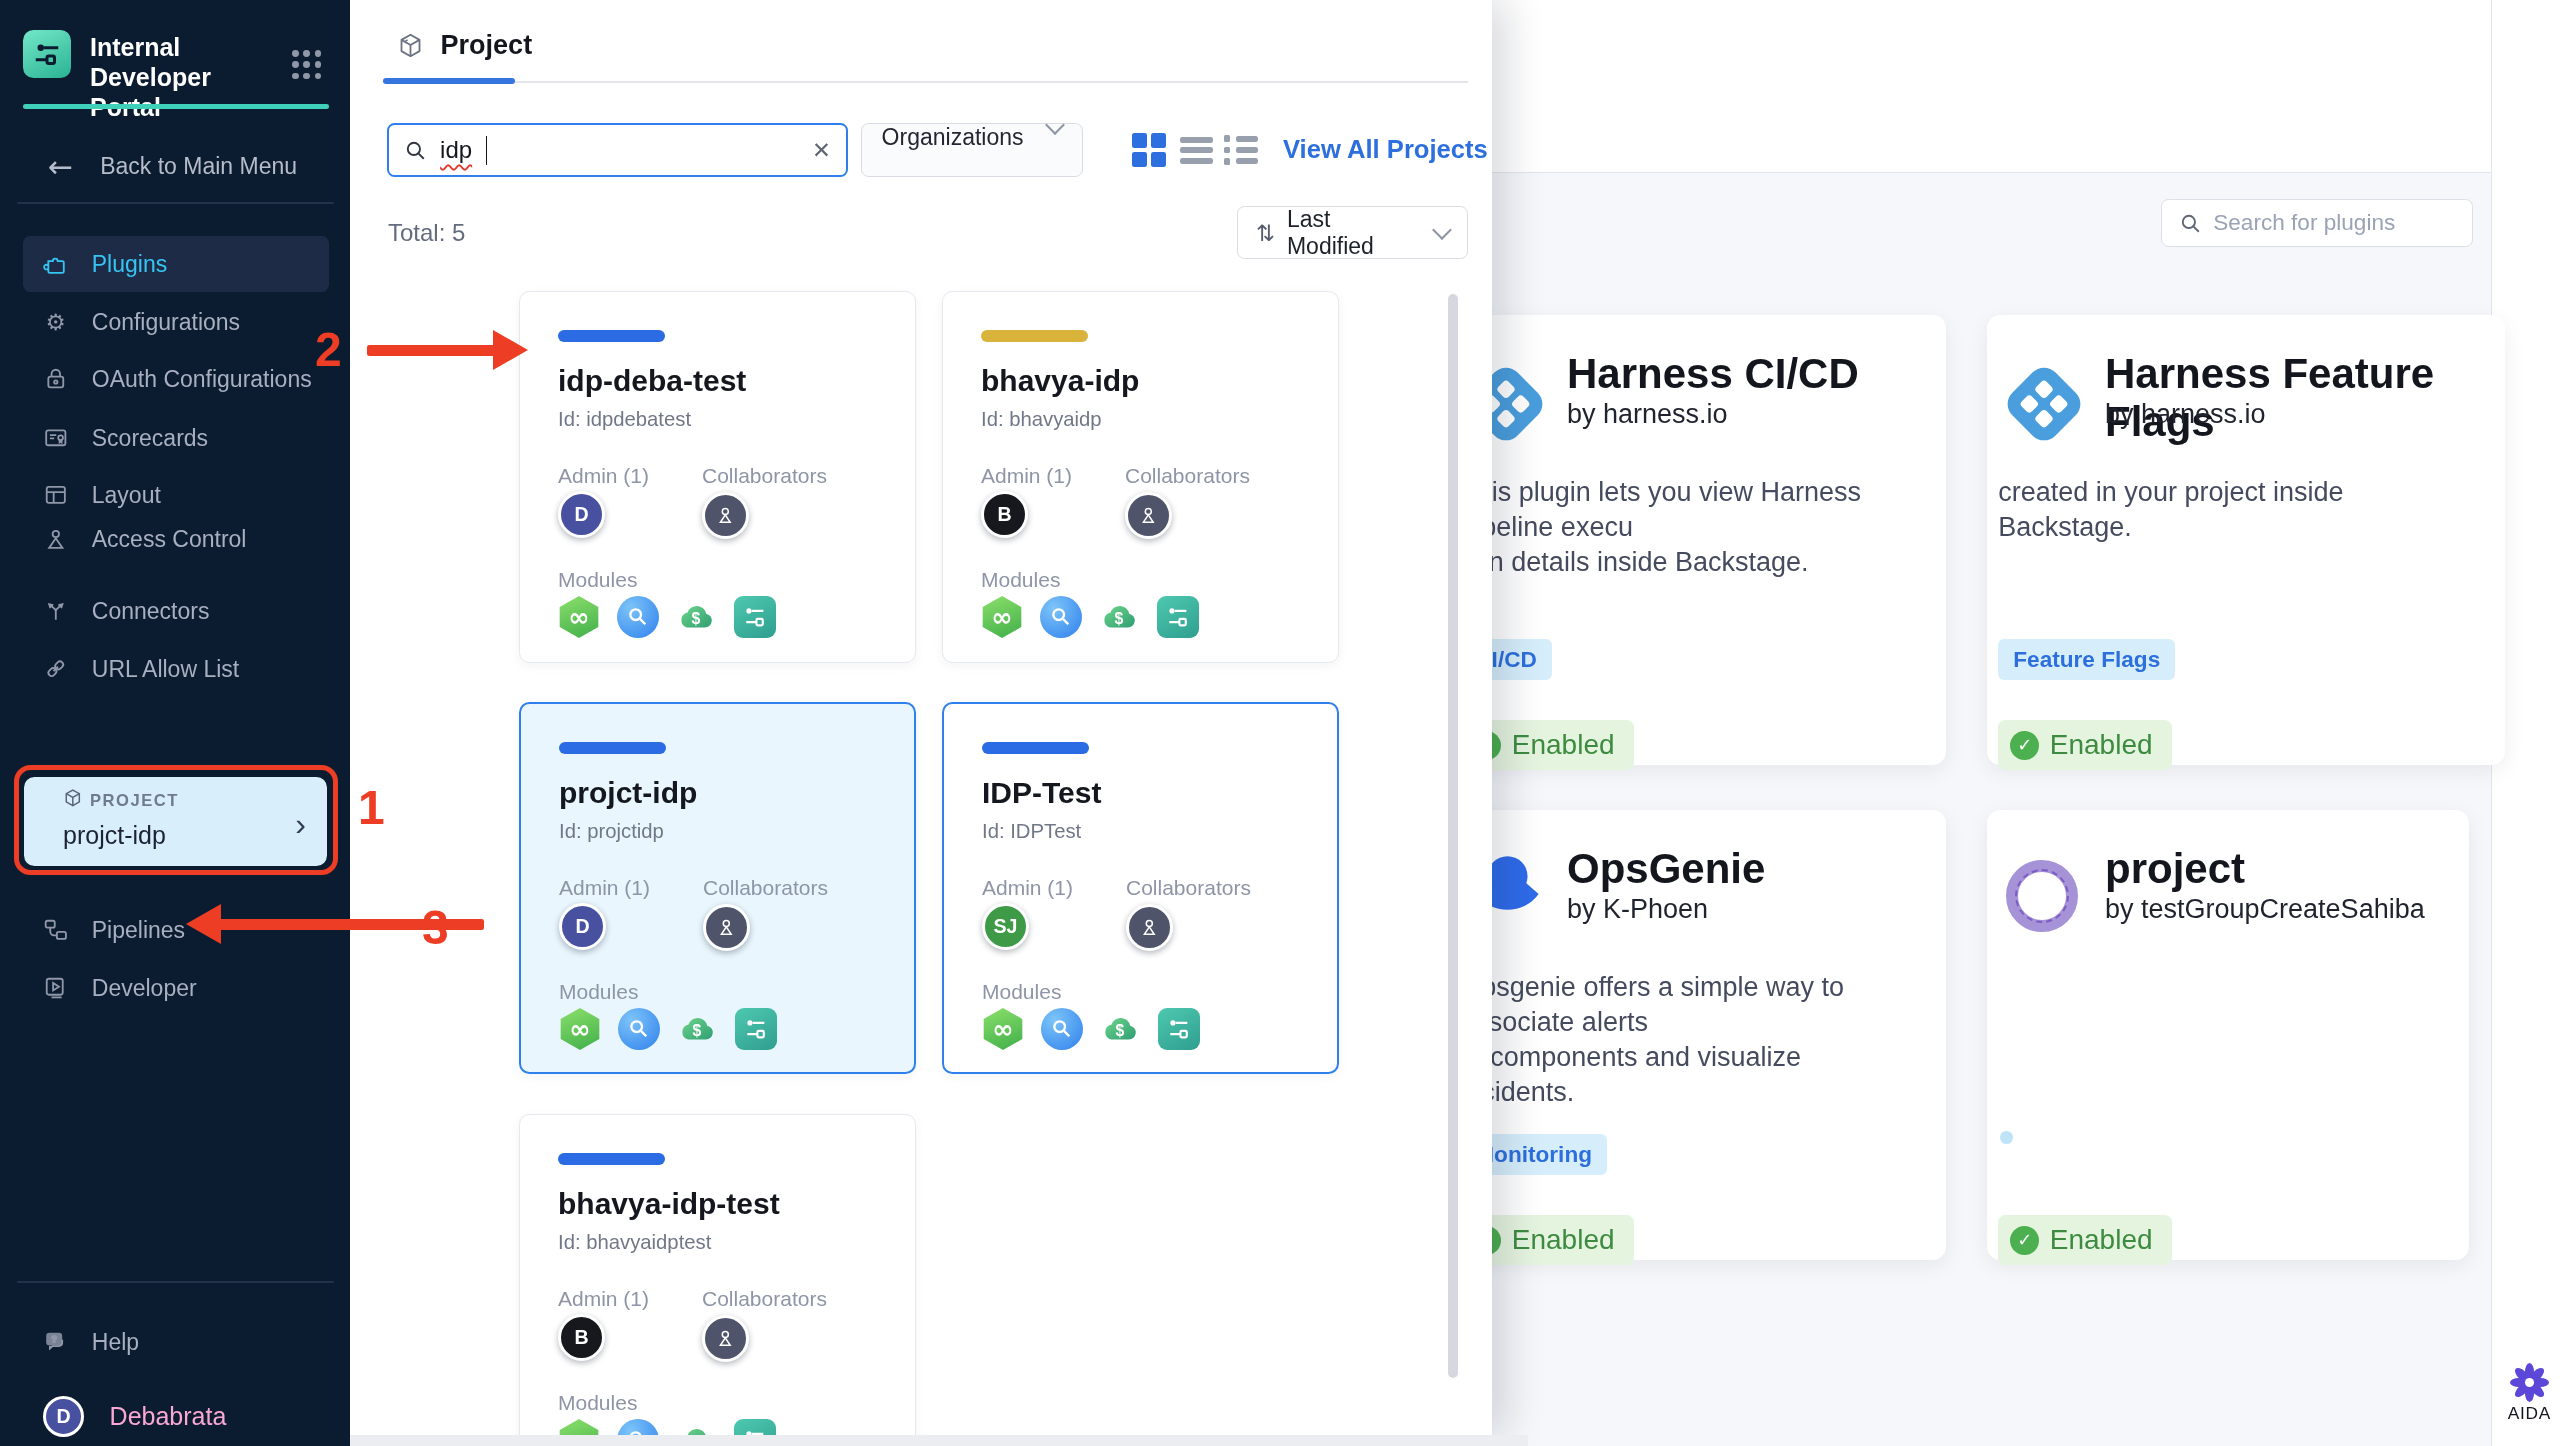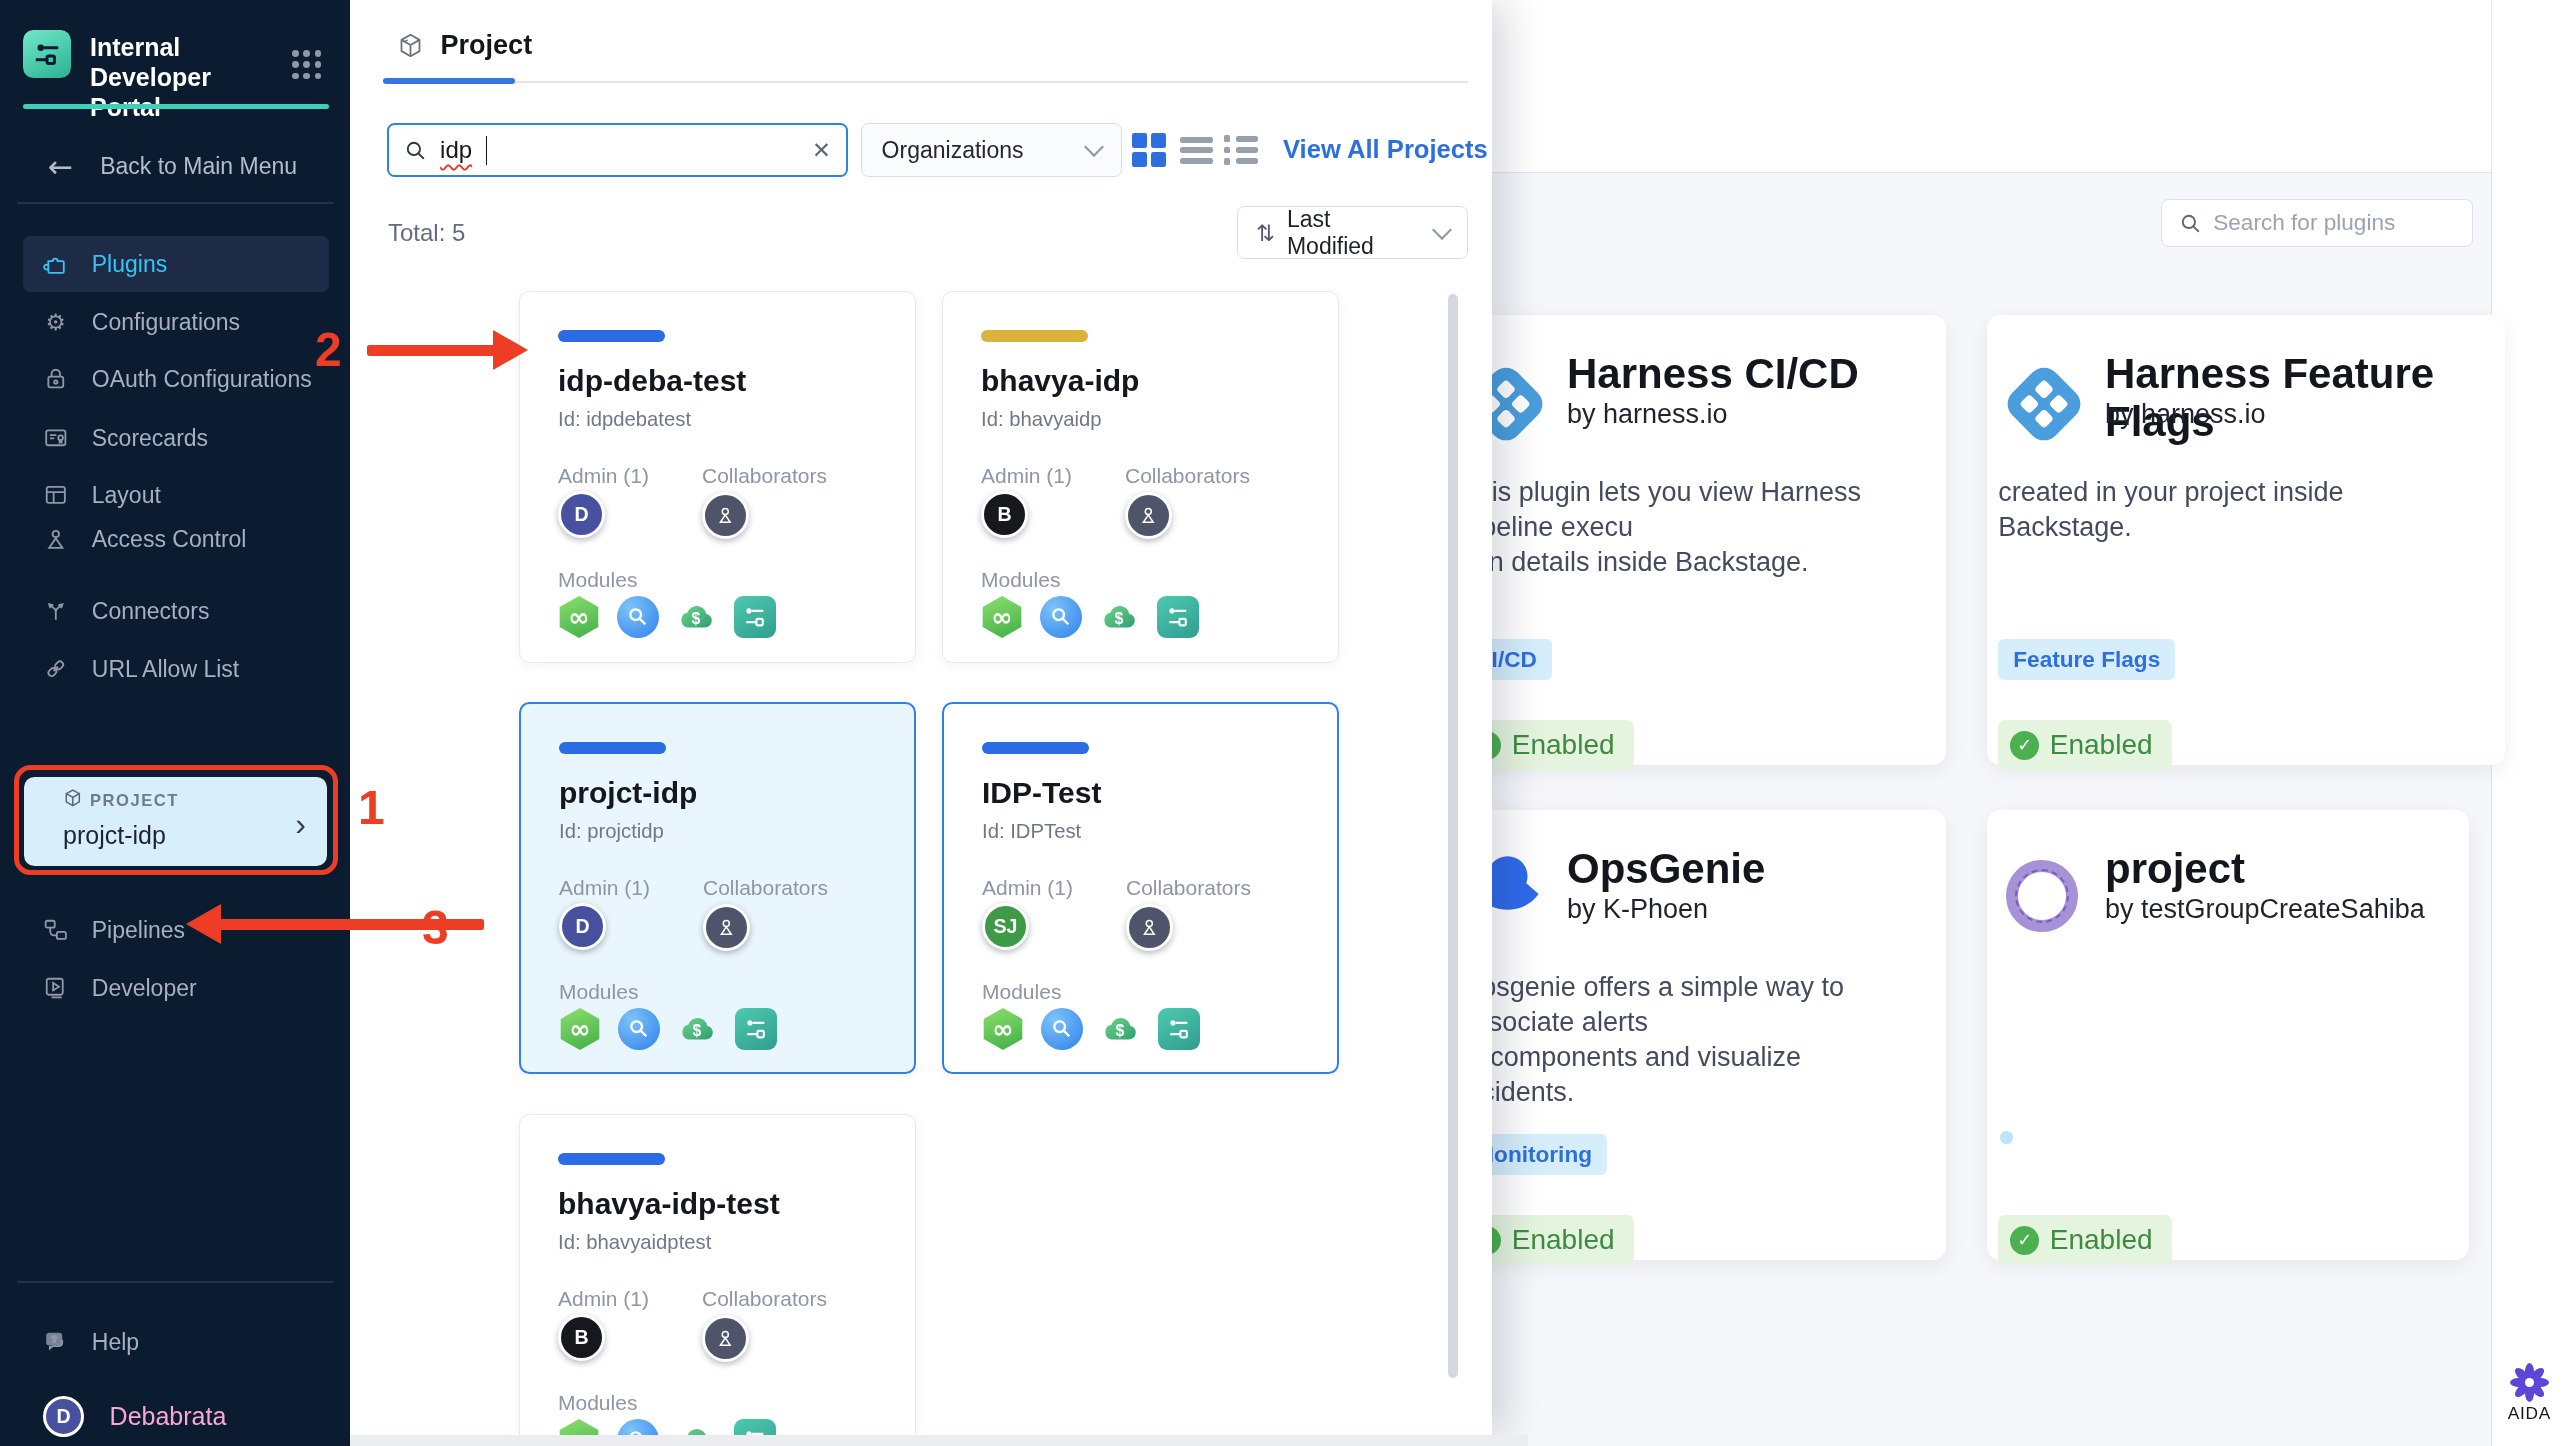--- a/index.html
+++ b/index.html
@@ -28,21 +28,21 @@
   
   .overlay{position:absolute;left:350px;top:0;width:1142px;height:1435px;background:#fff;box-shadow:13.5px 0 38px rgba(10,20,40,.16);}
   .tab{position:absolute;left:47px;top:30px;display:flex;align-items:center;gap:16.6px;color:#14161d;}
   .tab .tname{font-size:27px;font-weight:bold;}
   .tab-underline-gray{position:absolute;left:33px;top:81px;width:1085px;height:1.5px;background:#e3e5ea;}
   .tab-underline-blue{position:absolute;left:33px;top:78px;width:132px;height:6px;border-radius:3px;background:#3575e0;}
   .srch{position:absolute;left:37px;top:123px;width:461px;height:54px;border:2.3px solid #2f80ed;border-radius:7.5px;box-sizing:border-box;display:flex;align-items:center;padding:0 15px;gap:13.5px;background:#fff;}
   .srch .val{font-size:24px;color:#14161d;text-decoration:underline wavy #e5392b 1.5px;text-underline-offset:6px;}
   .caret{width:1.5px;height:29px;background:#14161d;}
   .clear-x{margin-left:auto;font-size:22.6px;color:#5f6672;}
-  .orgsel{position:absolute;left:511px;top:123px;width:261px;height:54px;border:1.5px solid #d9dce3;border-radius:7.5px;background:#fafbfc;box-sizing:border-box;display:flex;align-items:center;justify-content:space-between;padding:0 19.6px;}
+  .orgsel{position:absolute;left:511px;top:123px;width:222px;height:54px;border:1.5px solid #d9dce3;border-radius:7.5px;background:#fafbfc;box-sizing:border-box;display:flex;justify-content:space-between;padding:0 19.6px;}
   .orgsel .sv{font-size:23px;color:#232733;}
   .chev{width:12px;height:12px;border-right:2.3px solid #8d95a4;border-bottom:2.3px solid #8d95a4;transform:rotate(45deg);margin-top:-6px;}
   .vtoggle{position:absolute;top:132px;width:36px;height:36px;display:flex;align-items:center;justify-content:center;}
   .gridic{display:grid;grid-template-columns:15px 15px;grid-template-rows:15px 15px;gap:3.8px;}
   .gridic i{background:#2e6fe0;border-radius:2.3px;}
   .listic i{display:block;width:33px;height:6px;background:#98a0ad;border-radius:2.3px;margin:4.5px 0;}
   .taskic .row{display:flex;align-items:center;gap:5.3px;margin:4.5px 0;}
   .taskic .d{width:6.8px;height:6.8px;background:#98a0ad;border-radius:1.5px;}
   .taskic .b{width:22.6px;height:6px;background:#98a0ad;border-radius:2.3px;}
   .viewall{position:absolute;left:933px;top:135px;font-size:25.6px;font-weight:bold;color:#2c6fdd;}

